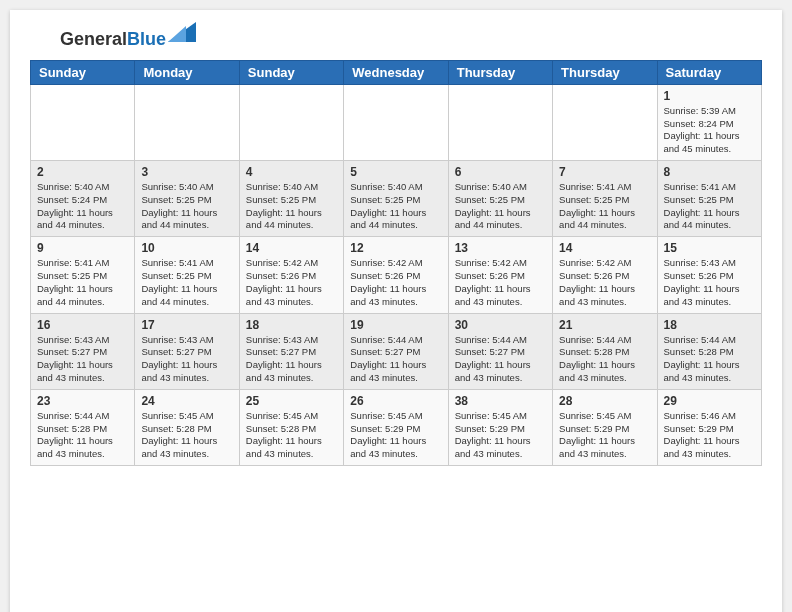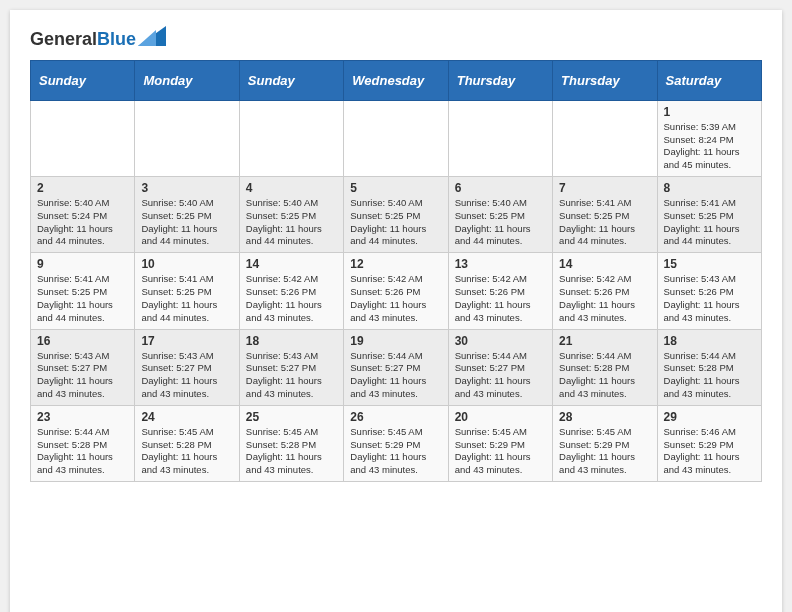--- a/index.html
+++ b/index.html
@@ -54,24 +54,23 @@
     }
     .calendar-table {
       width: 100%;
       border-collapse: collapse;
       border: 1px solid #ccc;
     }
     .calendar-table thead th {
       background: #2a6eb5;
       color: white;
       text-align: left;
-      padding: 12px 8px;
+      padding: 4px 8px;
       font-size: 13px;
       border: 1px solid #1f5a9a;
-      font-style: italic;
     }
     .calendar-table tbody td {
       border: 1px solid #ccc;
       vertical-align: top;
       padding: 4px 6px;
       width: calc(100% / 7);
       min-height: 80px;
       background: white;
     }
     .calendar-table tbody tr:nth-child(odd) td {
@@ -95,21 +94,21 @@
     .empty-cell {
       background: white !important;
     }
   </style>
 </head>
 <body>
 
 <div class="calendar-container">
   <div class="header-section">
     <div class="logo-area">
-      <div style="display:flex;align-items:center;">
+      <div style="display:flex;margin-left:30px;">
         <span class="logo-text">
           <span>General</span><span class="blue">Blue</span>
         </span>
         <svg width="28" height="20" viewBox="0 0 28 20" style="margin-left:2px;margin-top:-8px;">
           <polygon points="0,20 28,0 28,20" fill="#1a6fb5"></polygon>
           <polygon points="0,20 18,4 18,20" fill="#5ba3e0"></polygon>
         </svg>
       </div>
     </div>
     <div class="title-area">
@@ -322,21 +321,21 @@
 and 43 minutes.</div>
           </td>
           <td>
             <span class="day-num">26</span>
             <div class="day-info" style="white-space: pre-line;">Sunrise: 5:45 AM
 Sunset: 5:29 PM
 Daylight: 11 hours
 and 43 minutes.</div>
           </td>
           <td>
-            <span class="day-num">20</span>
+            <span class="day-num">38</span>
             <div class="day-info" style="white-space: pre-line;">Sunrise: 5:45 AM
 Sunset: 5:29 PM
 Daylight: 11 hours
 and 43 minutes.</div>
           </td>
           <td>
             <span class="day-num">28</span>
             <div class="day-info" style="white-space: pre-line;">Sunrise: 5:45 AM
 Sunset: 5:29 PM
 Daylight: 11 hours

